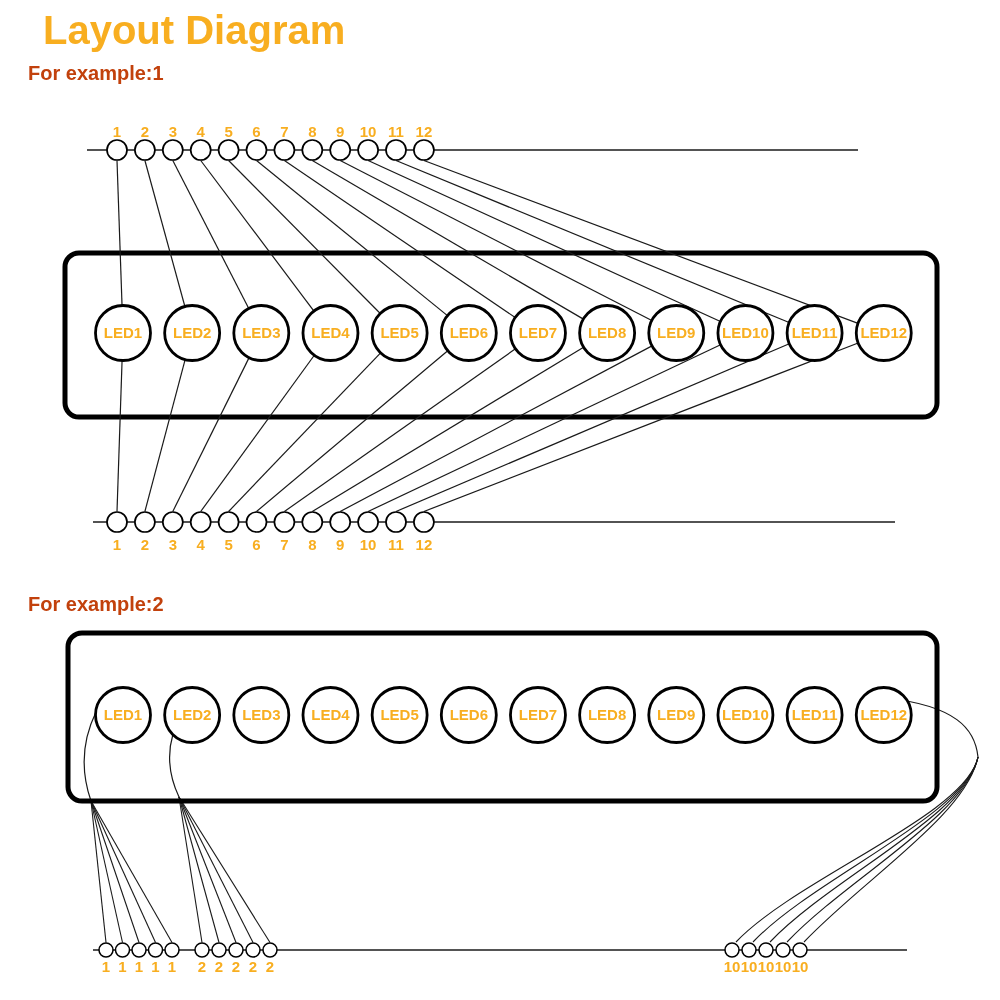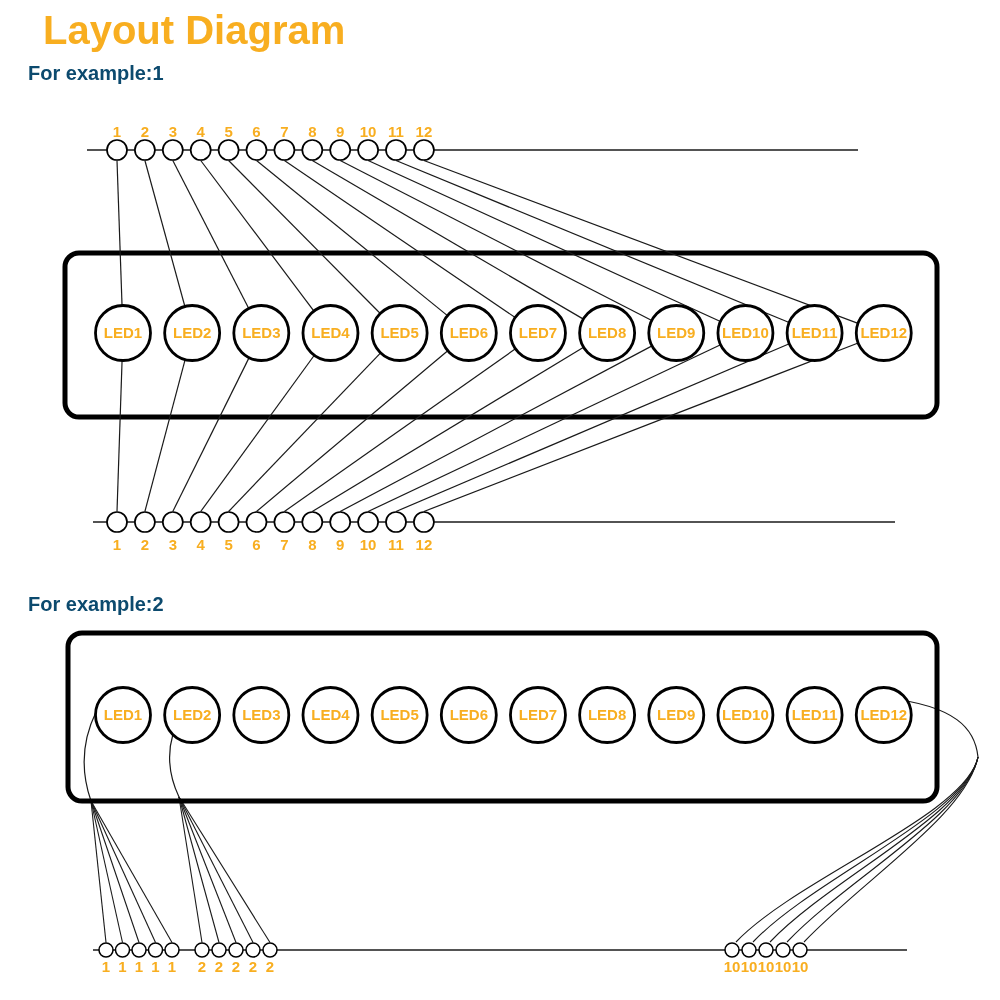--- a/index.html
+++ b/index.html
@@ -1,20 +1,20 @@
 <!DOCTYPE html>
 <html style="--accent: #F8AE20;"><head>
 <meta charset="utf-8">
 <style>
   html,body{margin:0;padding:0;background:#ffffff;}
   body{width:1000px;height:1000px;position:relative;overflow:hidden;
        font-family:"Liberation Sans",sans-serif;}
   .page-title{position:absolute;left:27px;top:8px;font-size:40px;font-weight:bold;
               color:var(--accent,#F8AE20);letter-spacing:0px;margin-left:16px;}
-  .example-heading{position:absolute;font-size:20px;font-weight:bold;color:#0c4a6e;}
+  .example-heading{position:absolute;font-size:20px;font-weight:bold;color:#c2410c;}
   #heading-1{left:28px;top:62px;}
   #heading-2{left:28px;top:593px;}
   #diagram-svg{position:absolute;left:0;top:0;}
   svg text{font-family:"Liberation Sans",sans-serif;font-weight:bold;}
 </style>
 </head>
 <body>
 
 <div class="page-title">Layout Diagram</div>
 <div class="example-heading" id="heading-1">For example:1</div>

